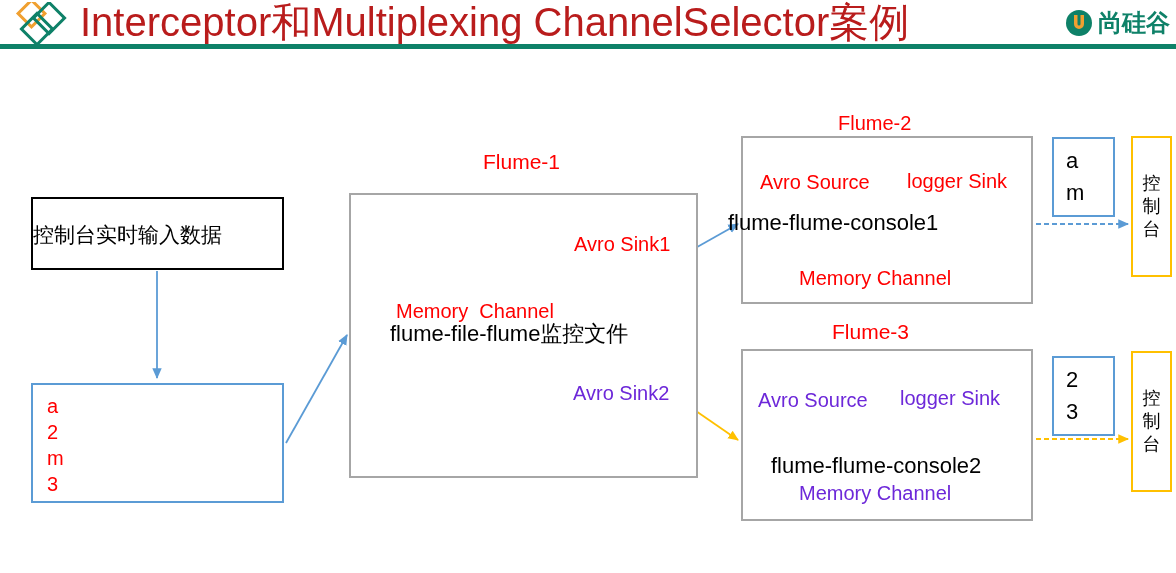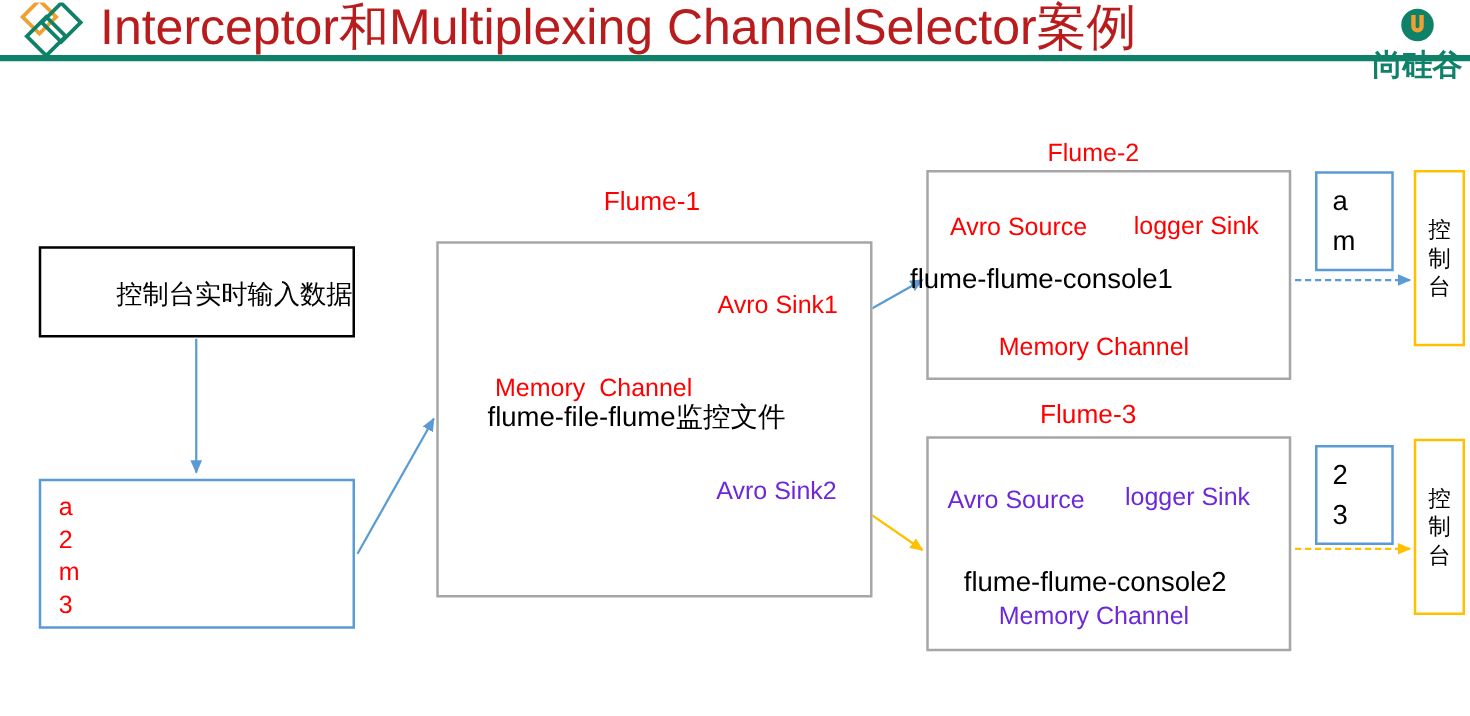--- a/index.html
+++ b/index.html
@@ -46,21 +46,20 @@
     white-space: nowrap;
     letter-spacing: 0px;
   }
   .logo-wrap {
     position: absolute;
     right: 6px; top: 6px;
     height: 34px;
     display: flex;
     align-items: center;
     gap: 5px;
-    flex-direction: column;
   }
   .logo-mark {
     width: 28px; height: 28px;
     position: relative;
   }
   .logo-text {
     font-size: 24px;
     color: #0e8168;
     font-weight: bold;
     line-height: 28px;
@@ -83,21 +82,21 @@
     white-space: pre;
     line-height: 1.1;
   }
   .red    { color: #ff0000; }
   .orange { color: #6d28d9; }
   .black  { color: #000000; }
 
   .center-text {
     position: absolute;
     left: 0; right: 0;
-    text-align: right;
+    text-align: left;
   }
 
   
   .vtext {
     position: absolute;
     left: 0; right: 0;
     top: 50%;
     transform: translateY(-50%);
     text-align: center;
     font-size: 18px;

